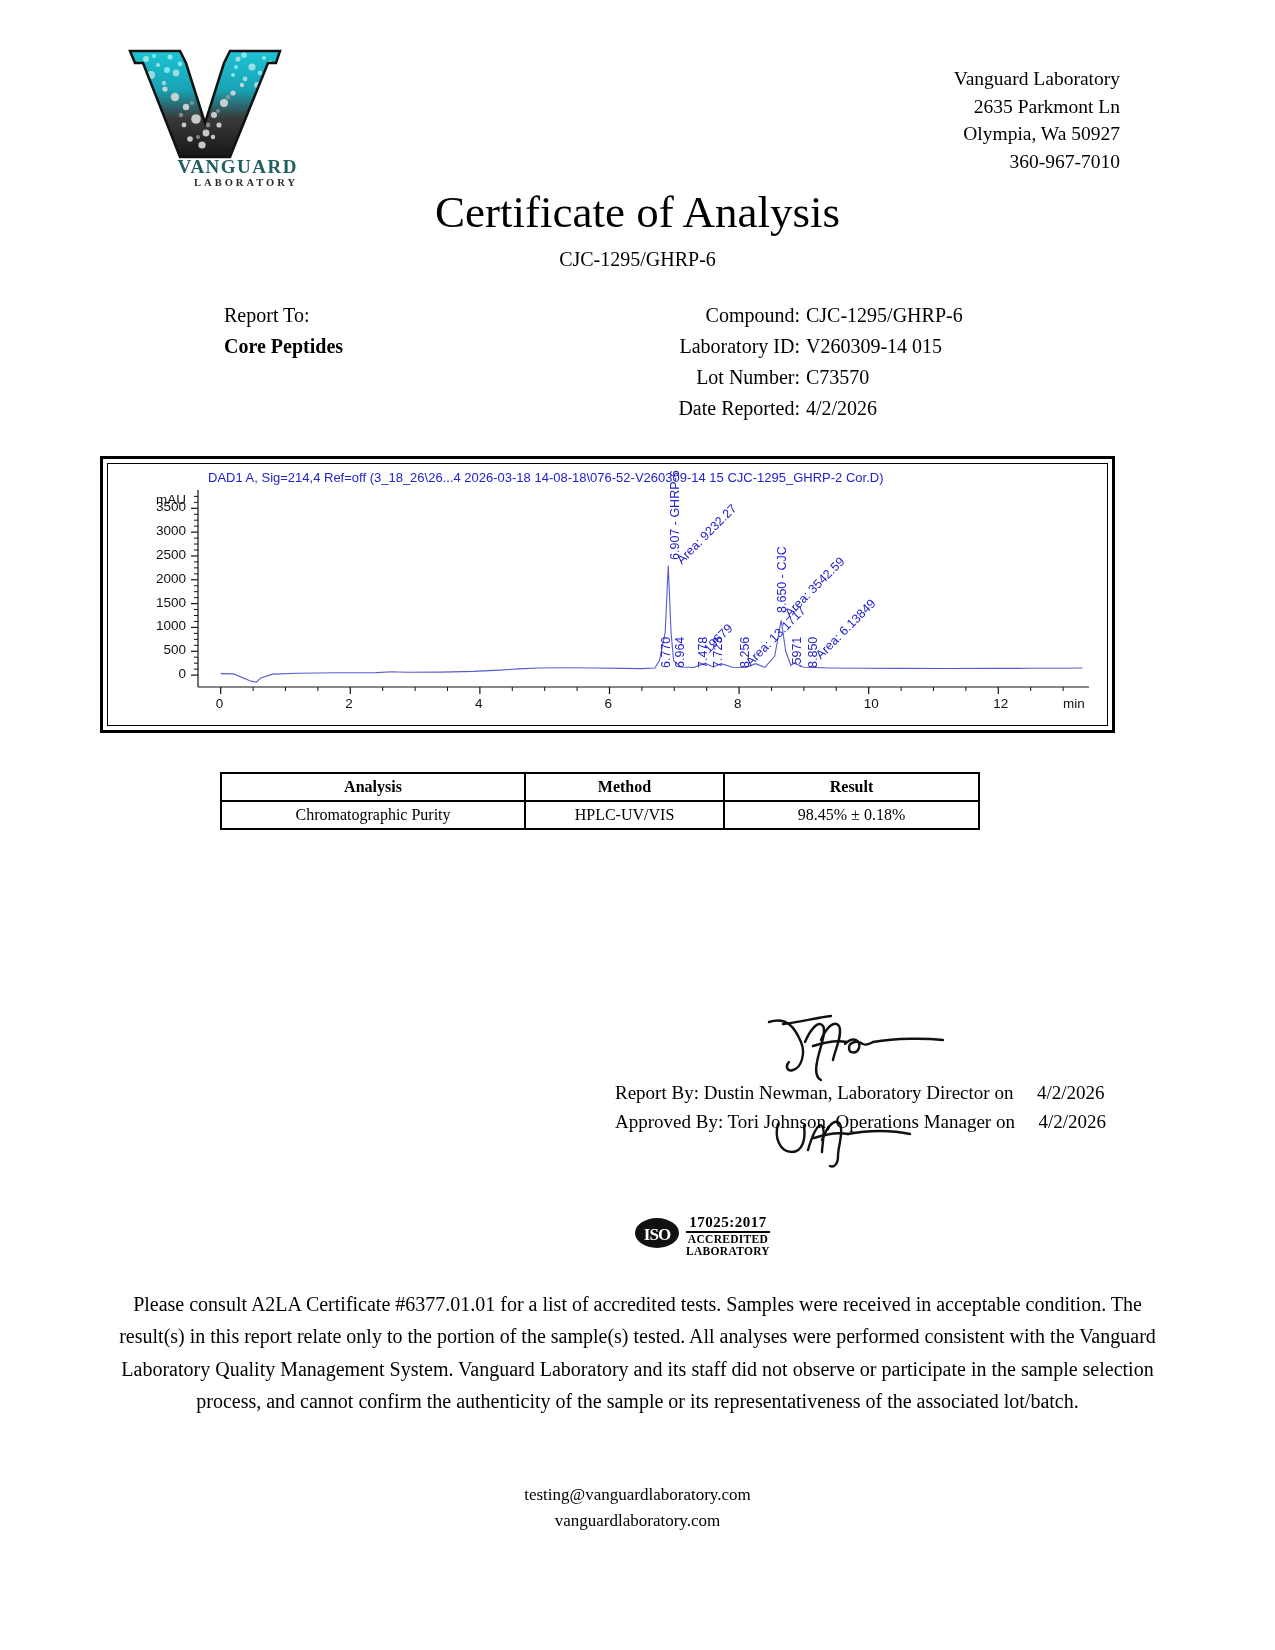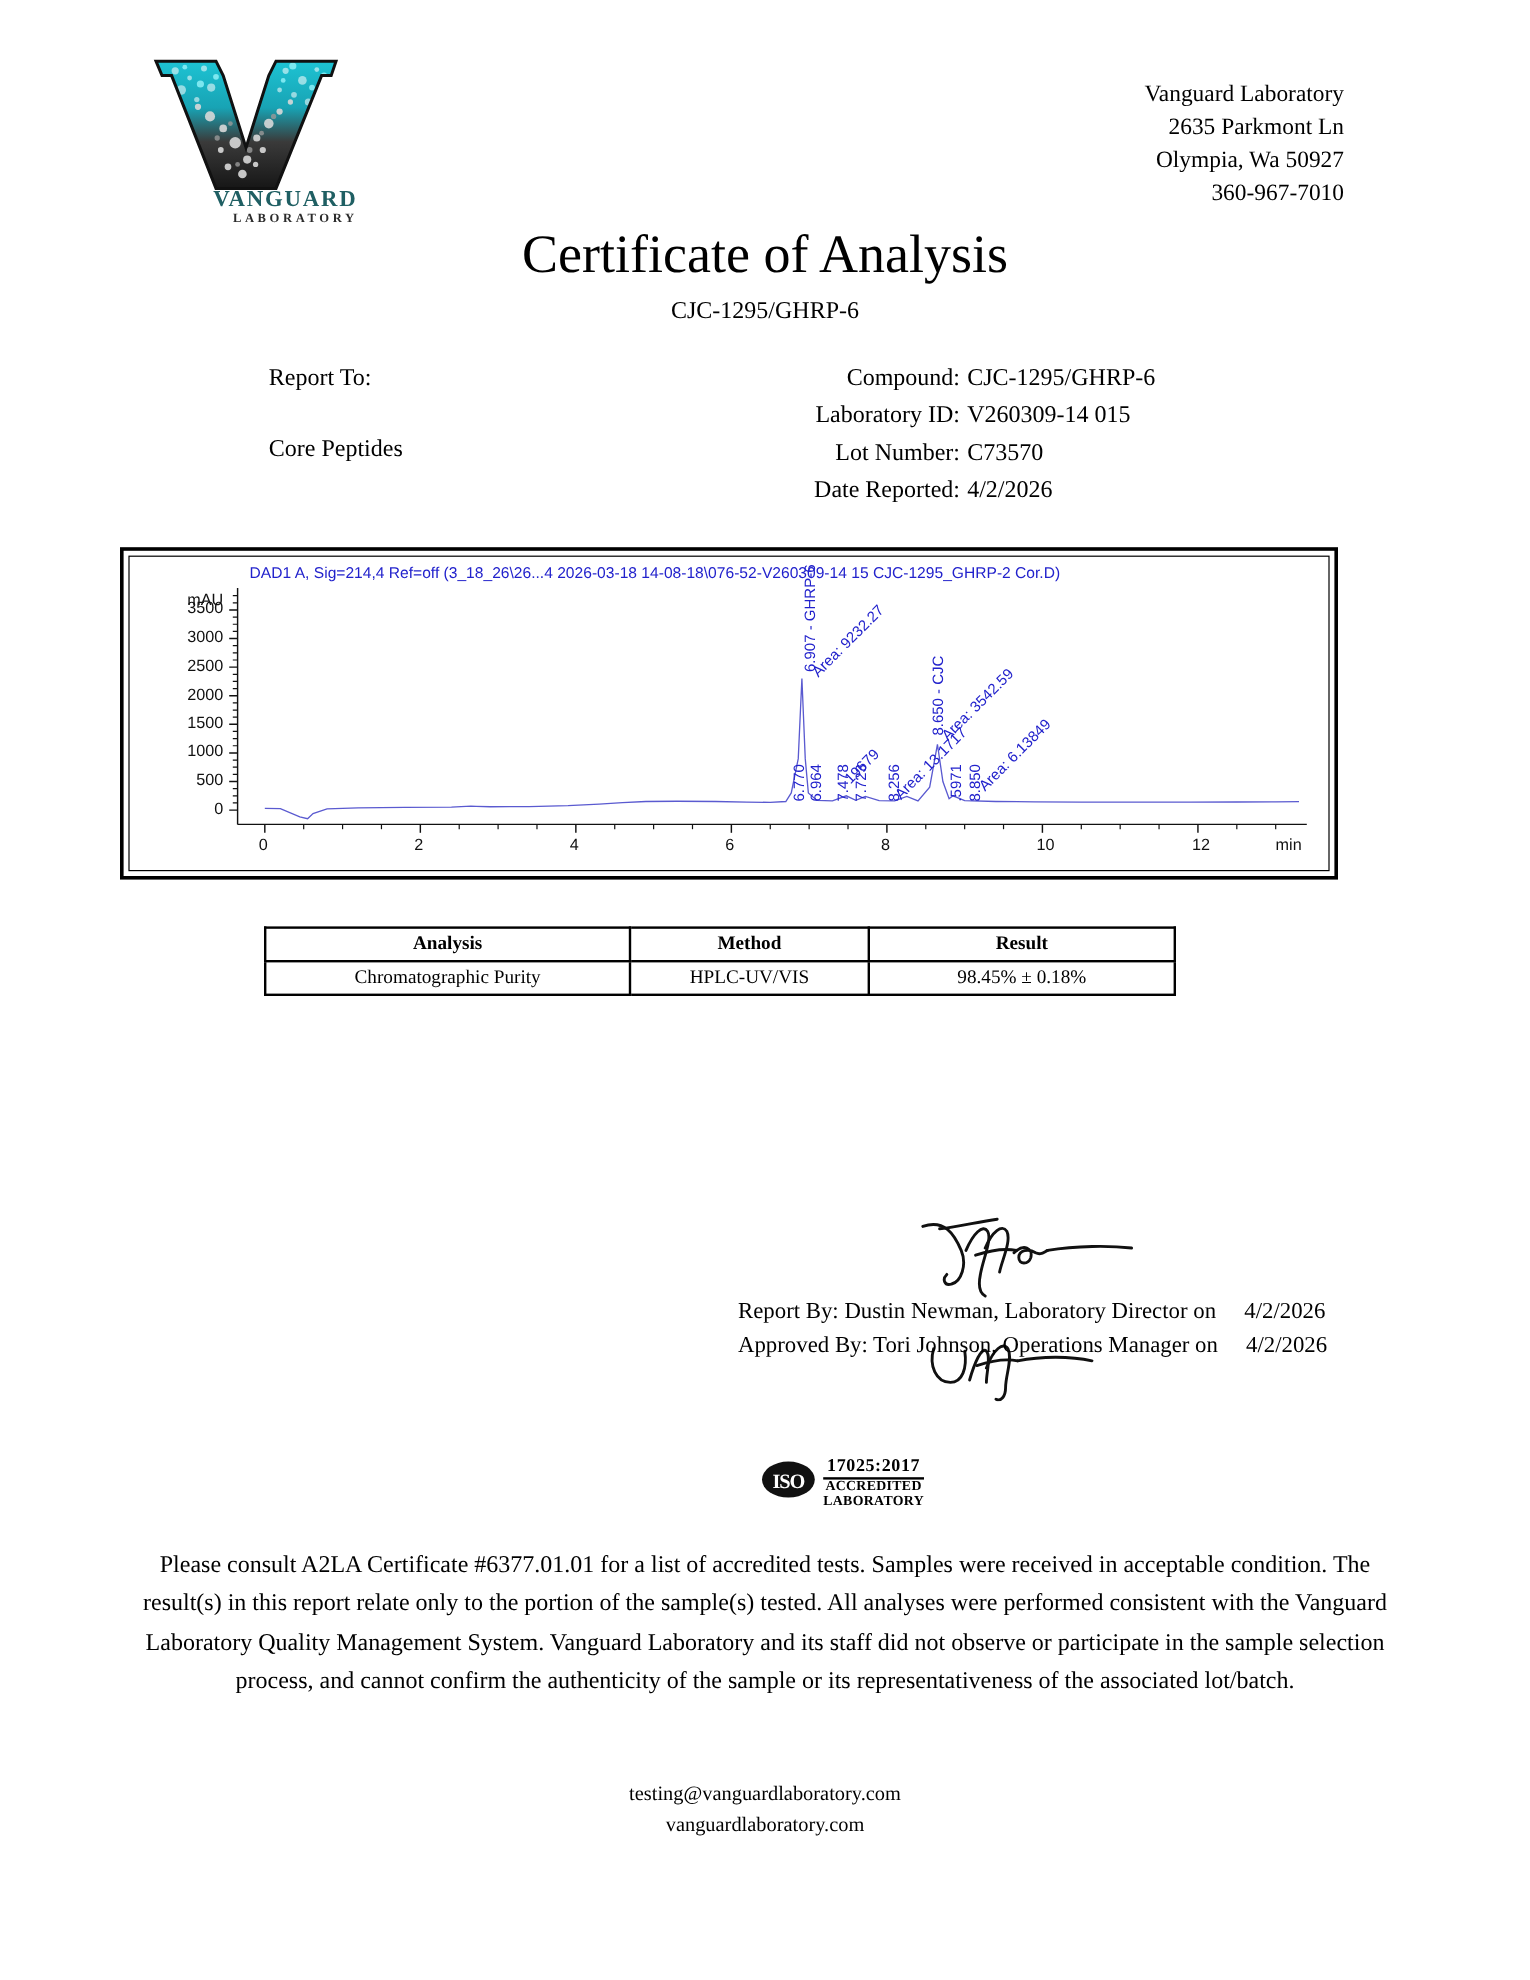--- a/index.html
+++ b/index.html
@@ -76,21 +76,21 @@
     font-size: 20px;
   }
 
   
   #report-to {
     position: absolute;
     left: 224px; top: 300px;
     font-size: 20px;
     line-height: 1.55;
   }
-  #report-to .company { font-weight: normal; margin-top: 28px; }
+  #report-to .company { font-weight: bold; }
 
   #meta {
     position: absolute;
     left: 600px; top: 300px;
     width: 420px;
     font-size: 20px;
     line-height: 1.55;
   }
   .meta-row {
     display: flex;

